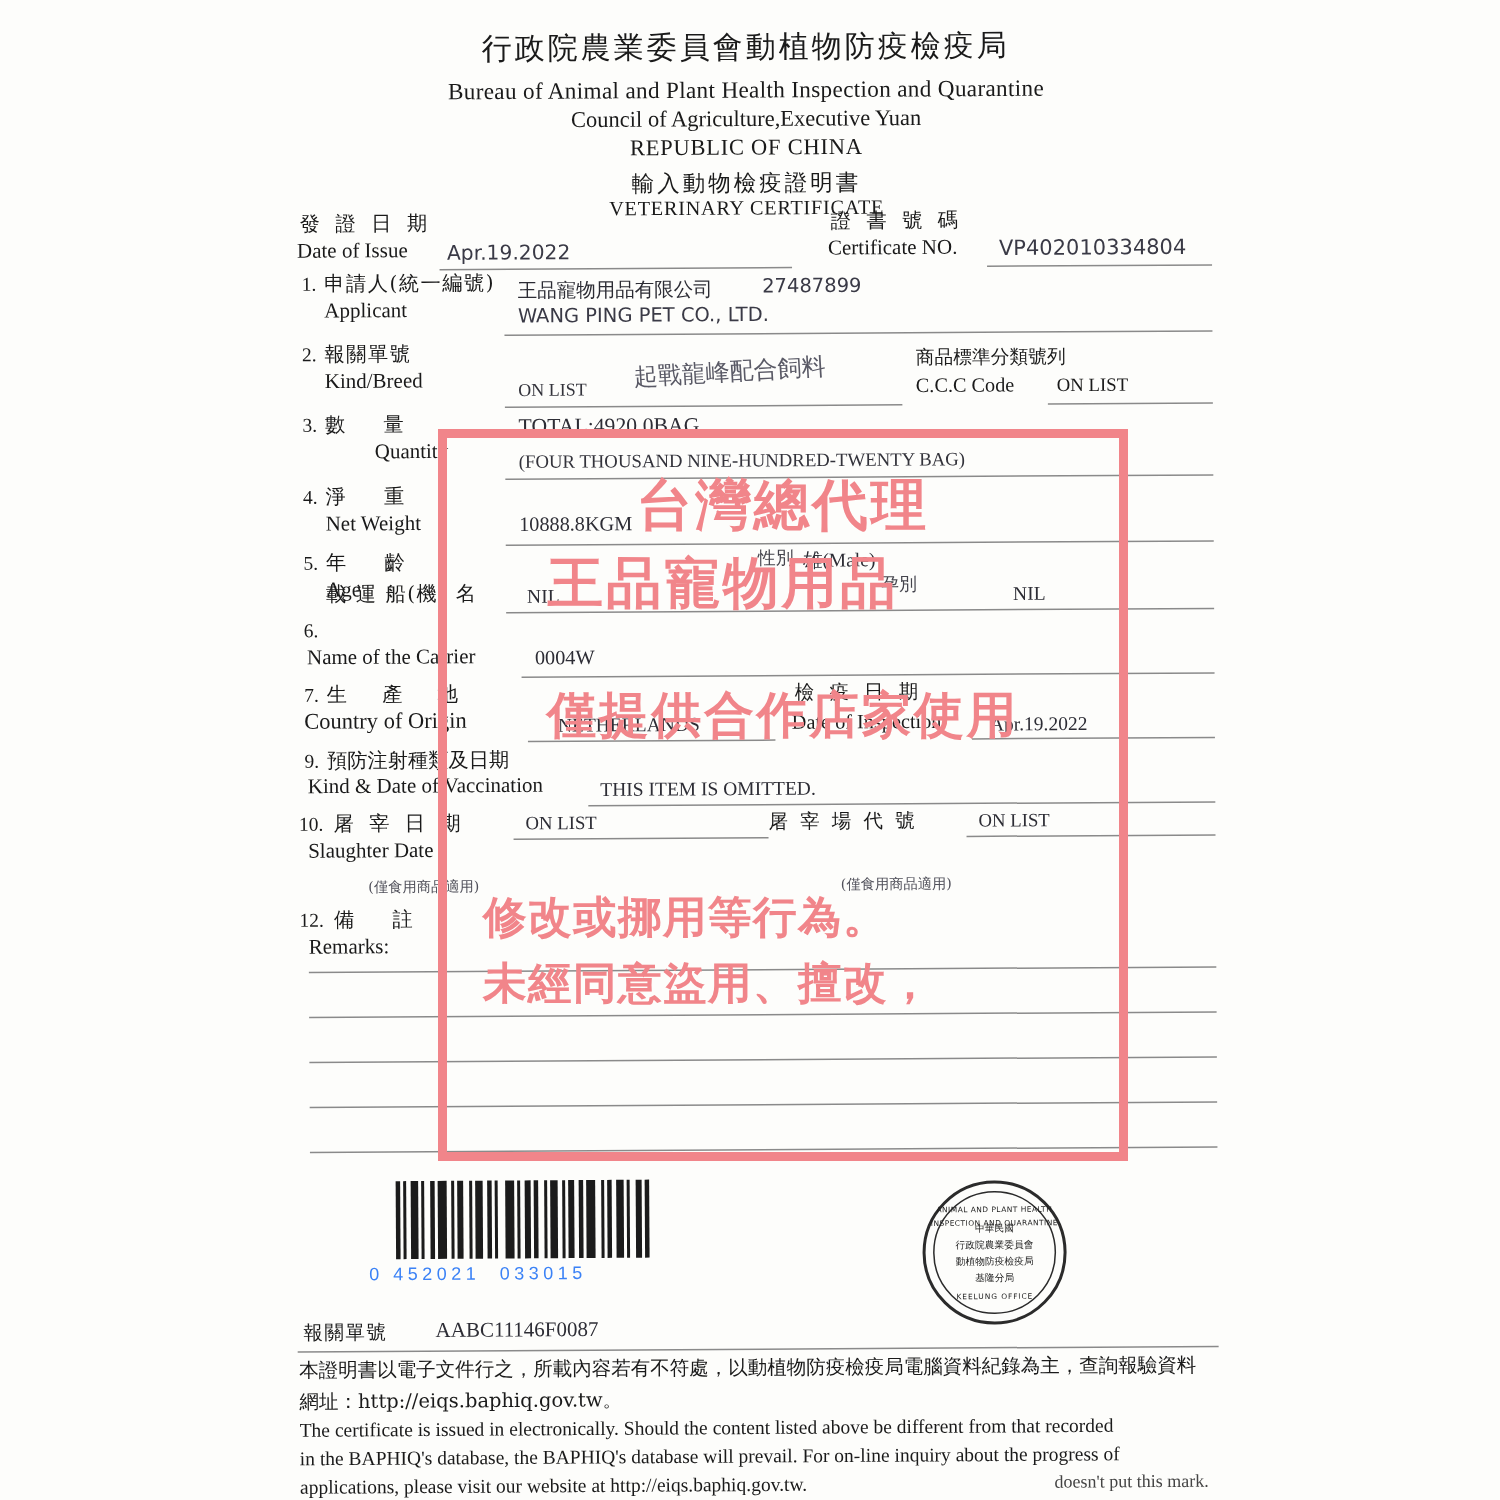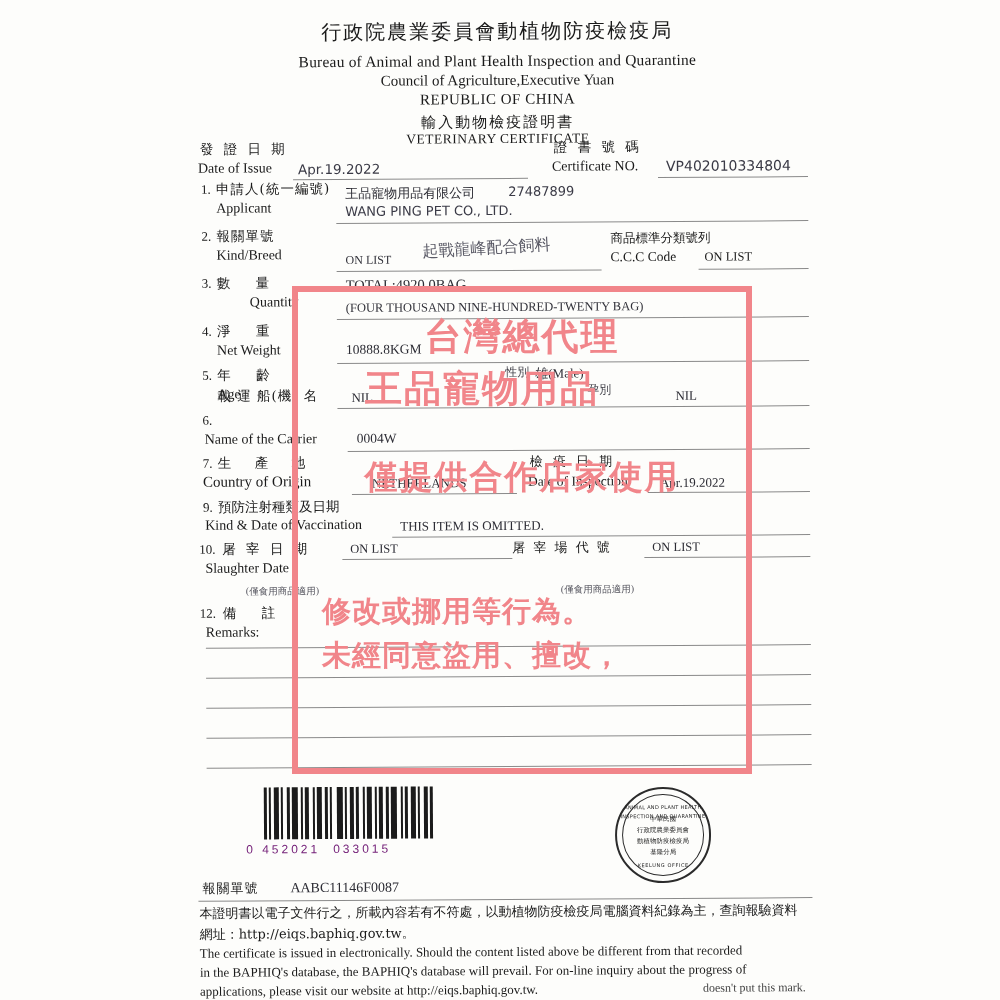--- a/index.html
+++ b/index.html
@@ -37,21 +37,21 @@
   .cn{font-family:"DejaVu Serif", serif;}
   .en{font-family:"Liberation Serif", serif;}
   .hand{font-family:"DejaVu Sans", sans-serif;color:#3a3a46;}
 
   
   .ln{position:absolute;height:1px;background:#8a8a8a;}
 
   
   .barcode{position:absolute;display:flex;align-items:flex-end;height:52px;}
   .barcode i{display:block;background:#1b1b1b;height:100%;}
-  .barcode-num{position:absolute;font-family:"Liberation Sans", sans-serif;font-size:12px;letter-spacing:3px;color:#701a75;}
+  .barcode-num{position:absolute;font-family:"Liberation Sans", sans-serif;font-size:12px;letter-spacing:3px;color:#3b82f6;}
 
   
   .stamp{
     position:absolute;width:92px;height:92px;border-radius:50%;
     border:2px solid #2b2b2b;
   }
   .stamp:before{
     content:"";position:absolute;inset:5px;border-radius:50%;border:1px solid #2b2b2b;
   }
   .stamp-txt{

